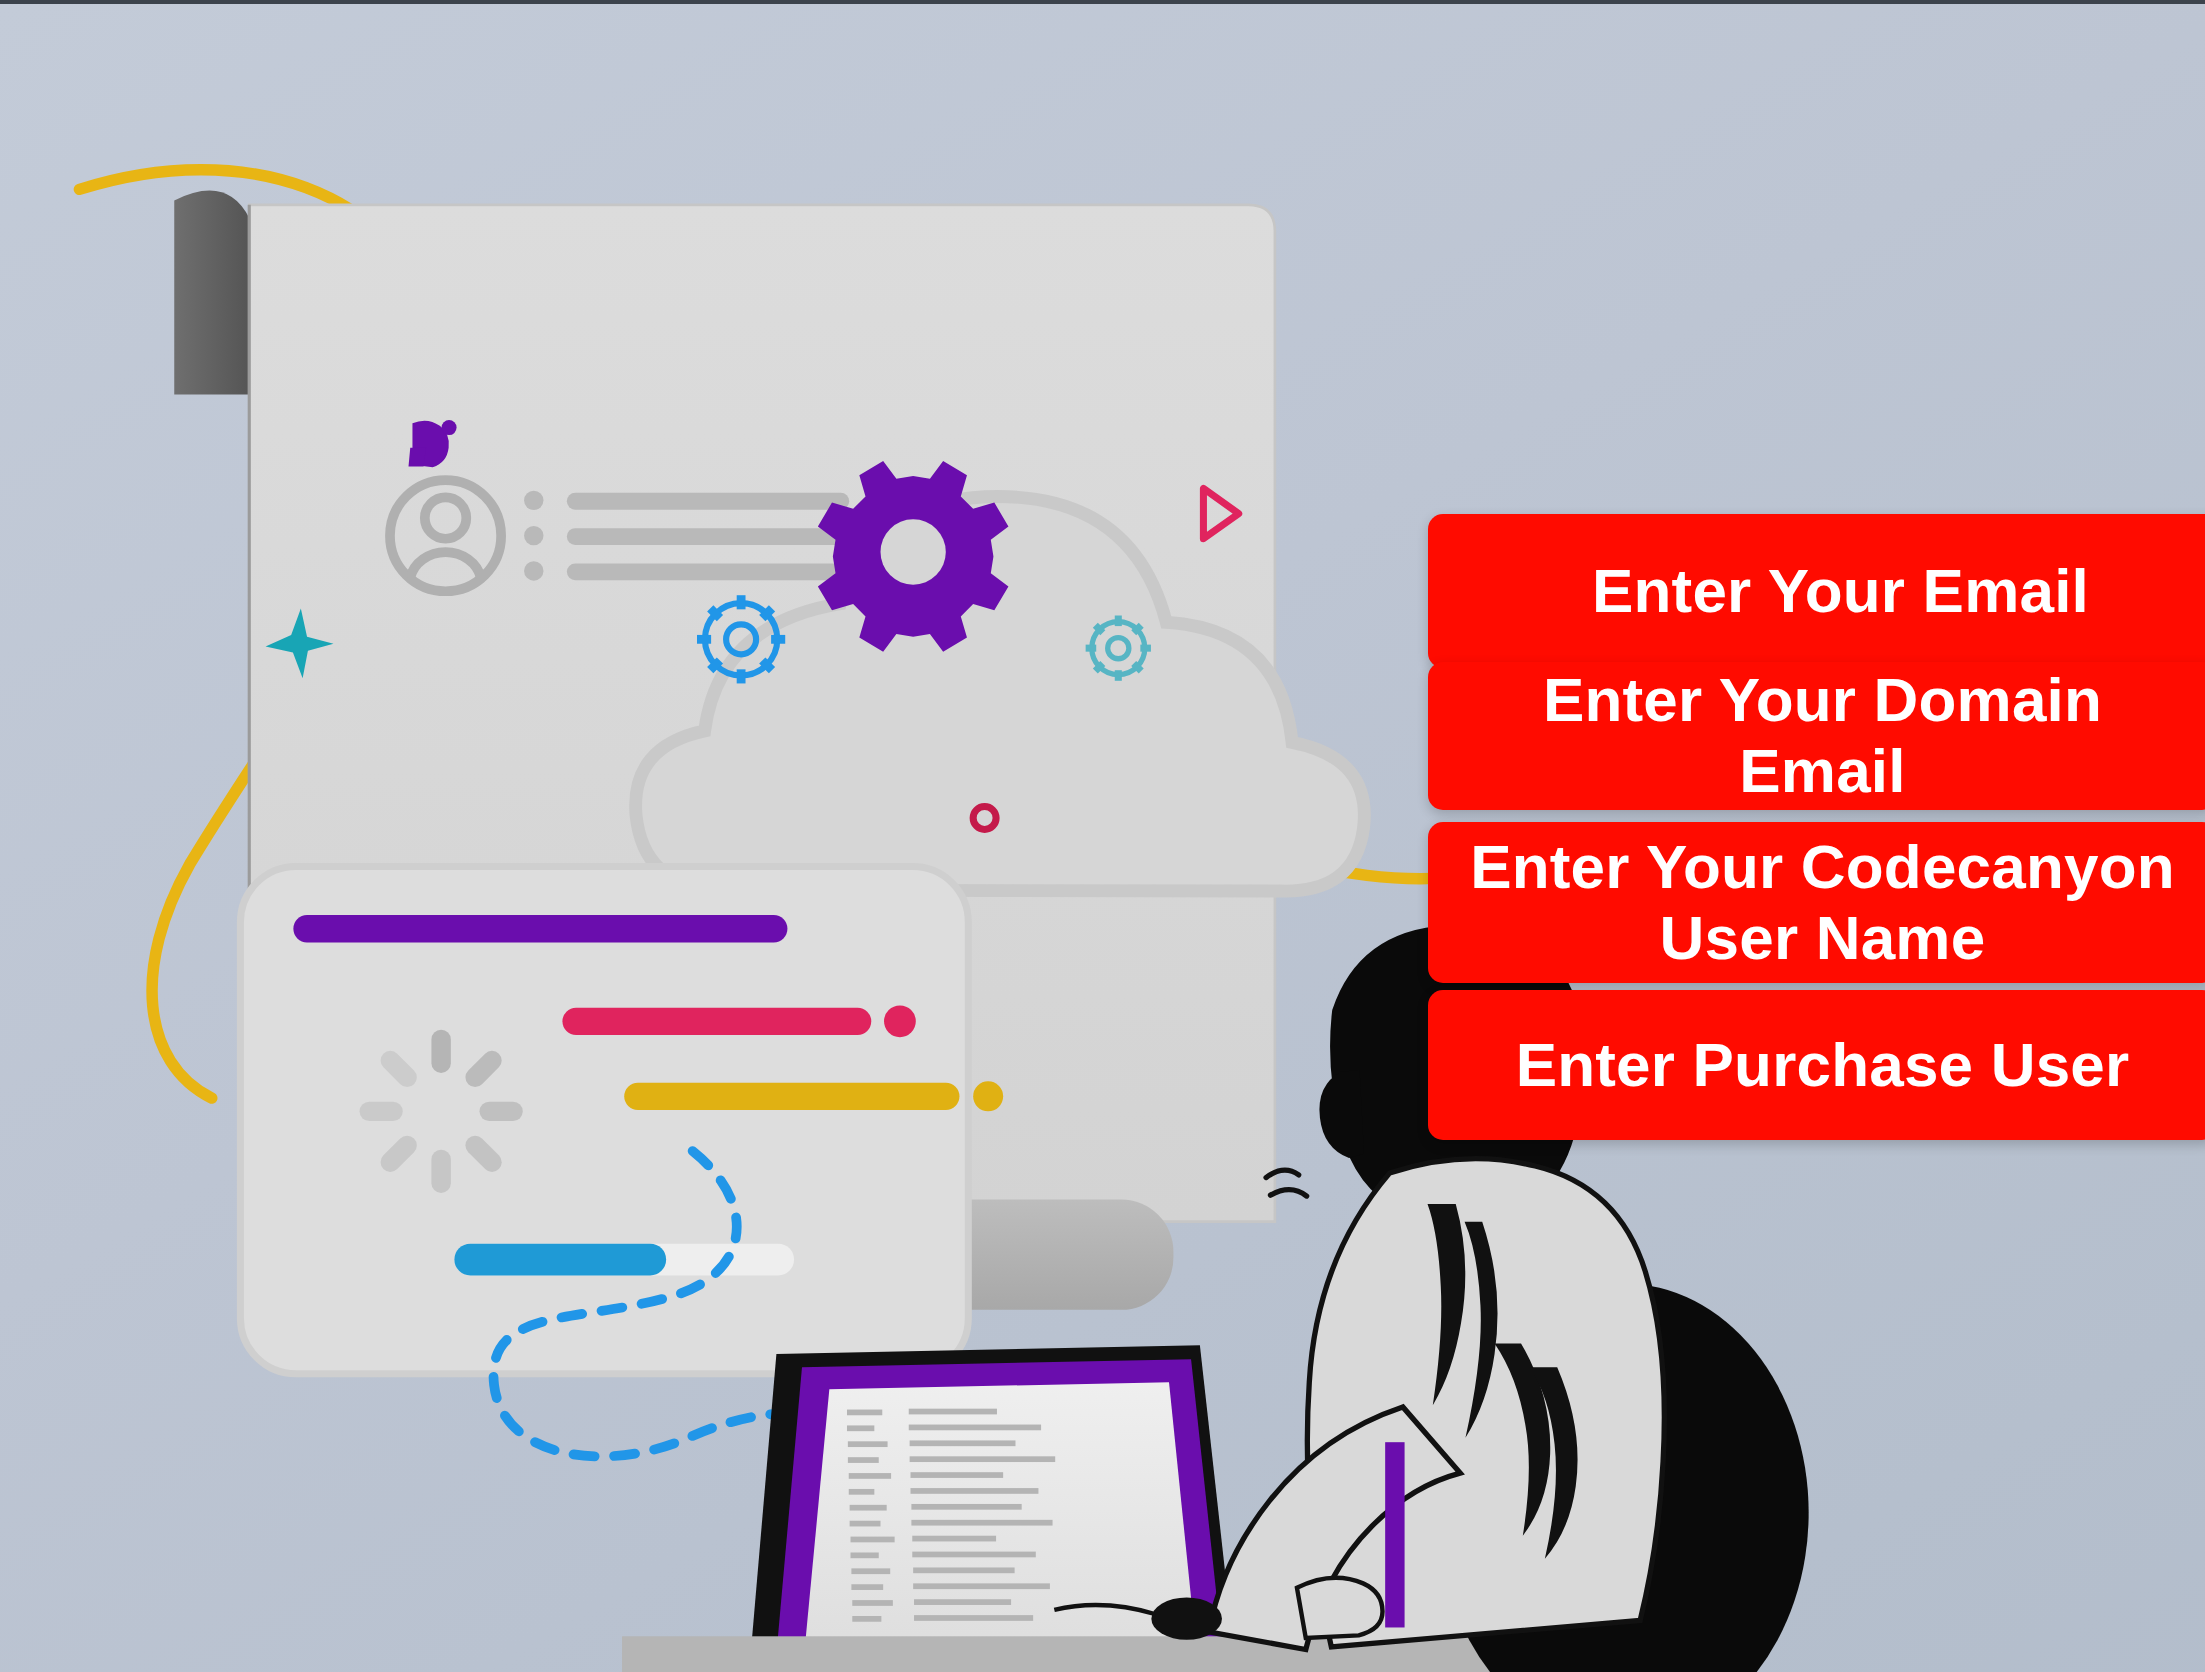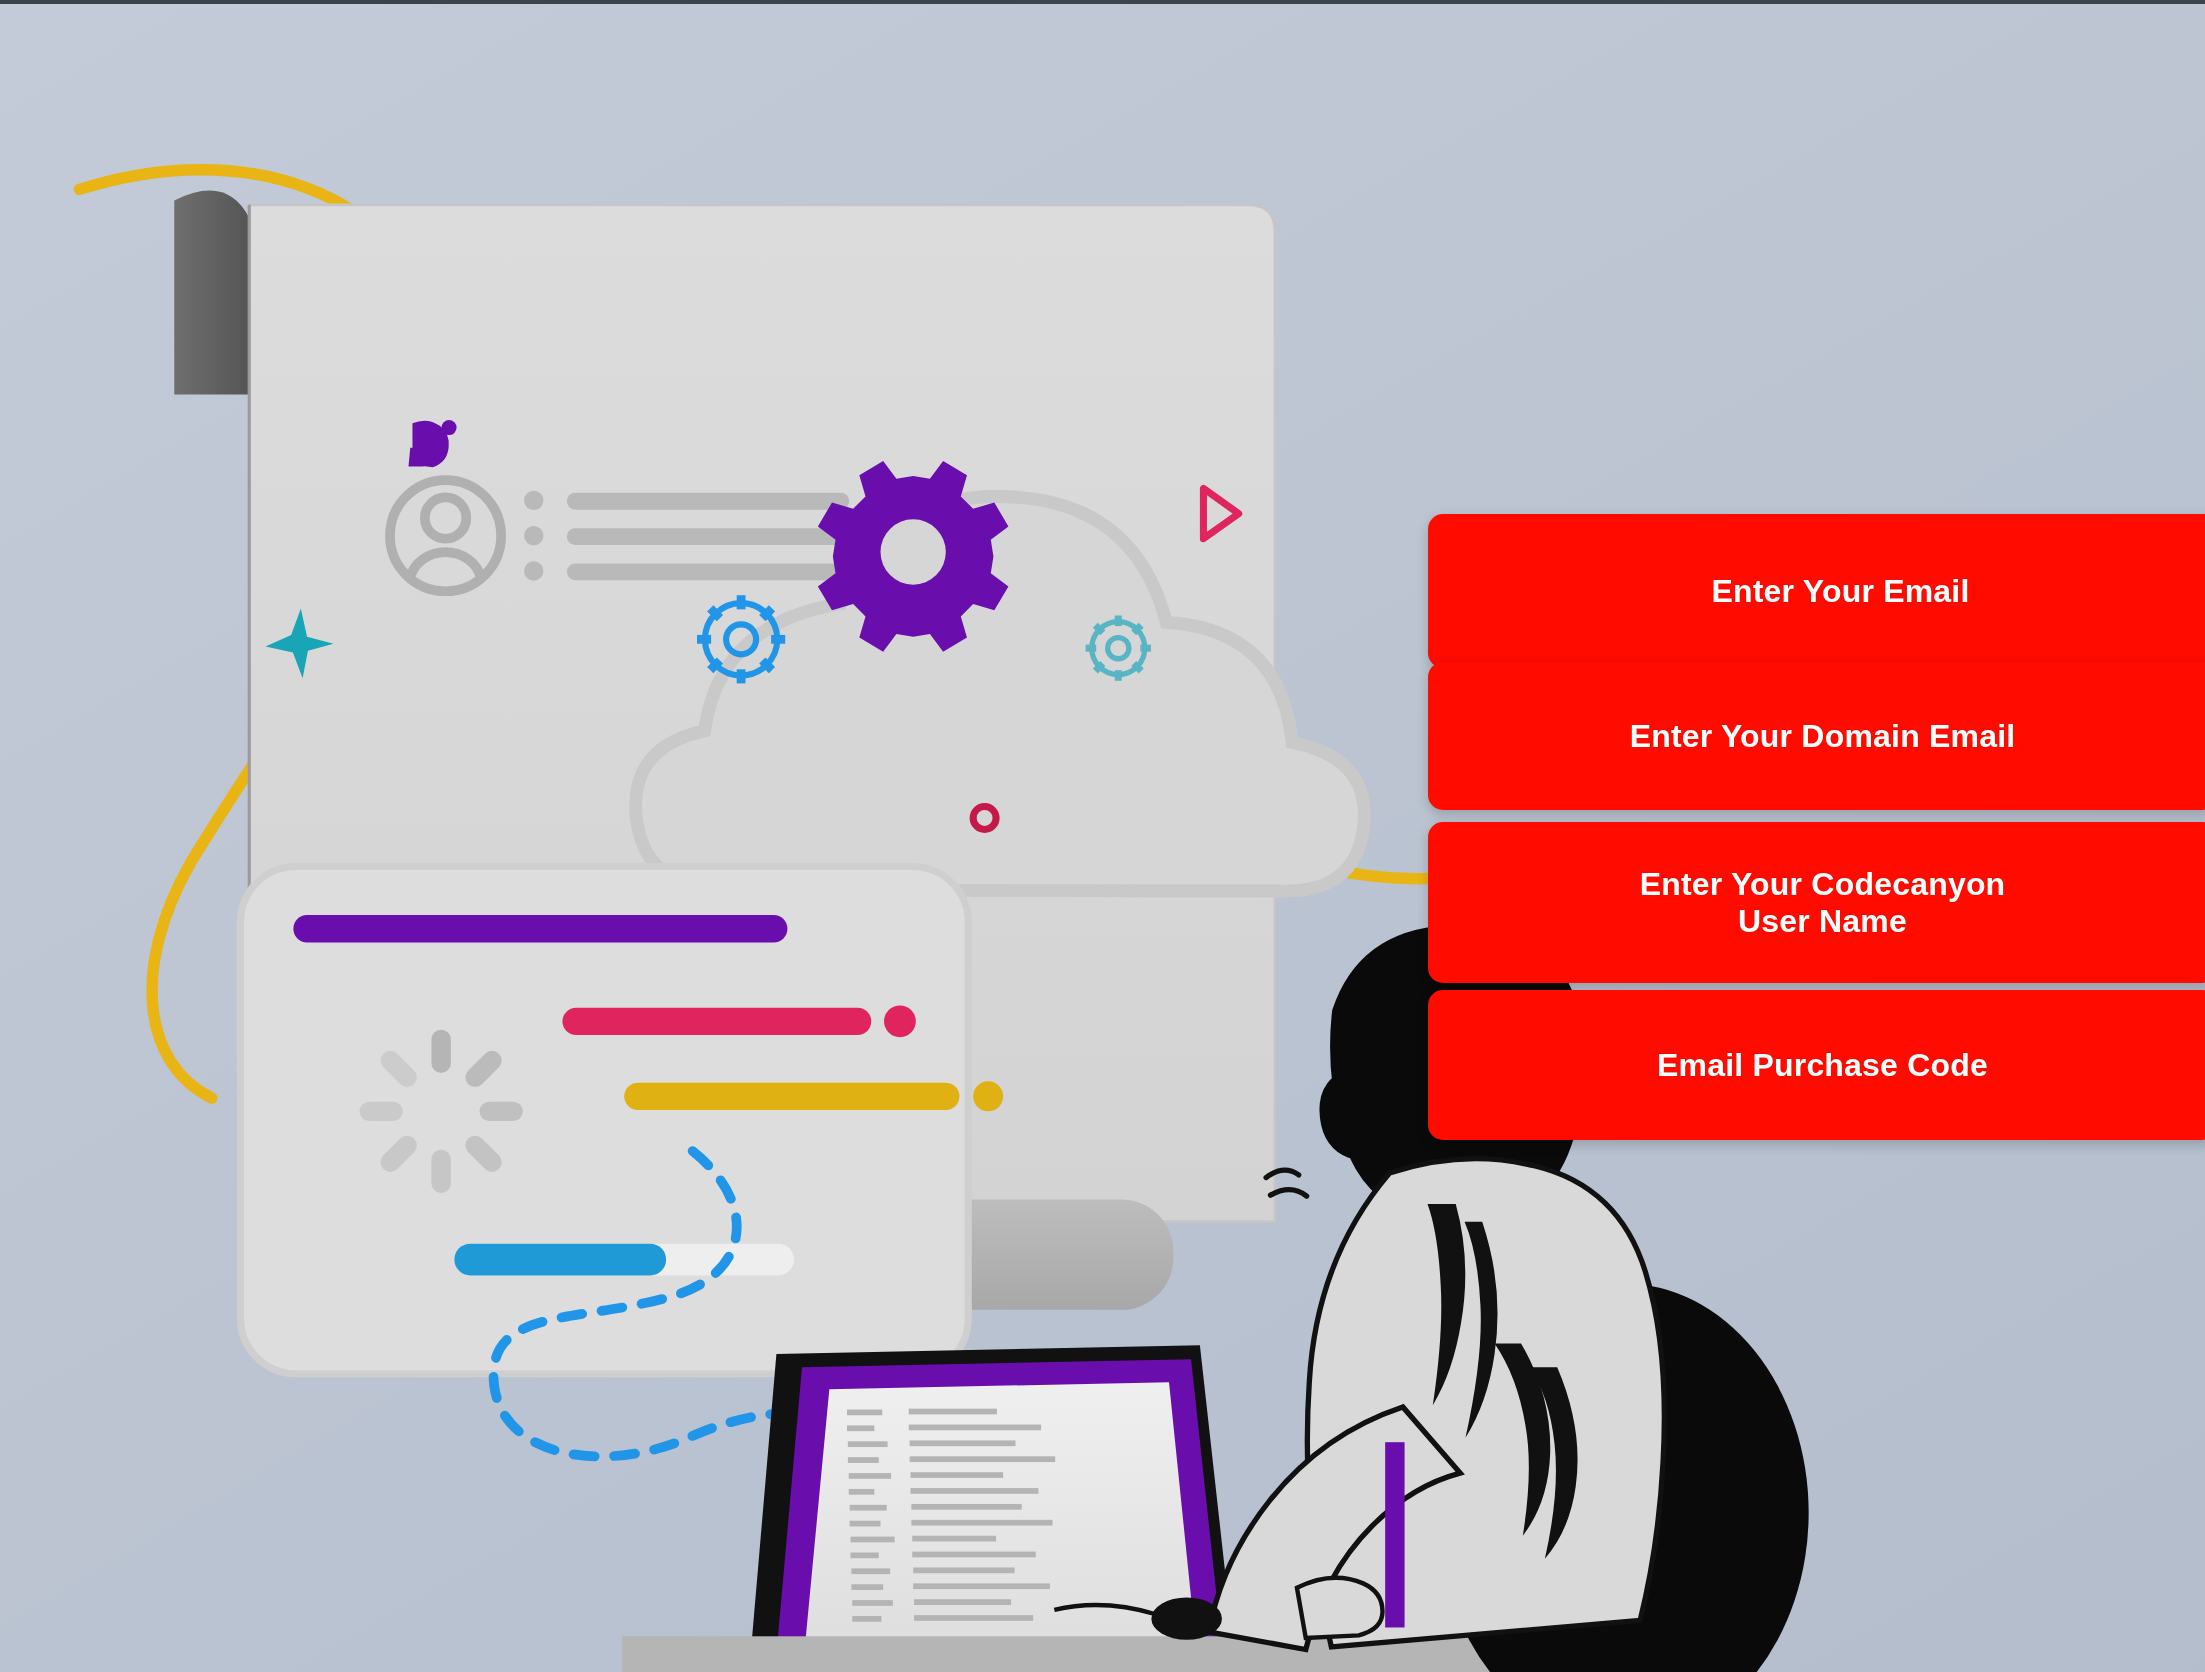--- a/index.html
+++ b/index.html
@@ -34,21 +34,21 @@
   .callout {
     position: absolute;
     background: #ff0b00;
     border-radius: 15px;
     display: flex; align-items: center; justify-content: center;
     box-shadow: 0 4.4px 11.5px rgba(0,0,0,0.18);
   }
   .callout-text {
     color: #ffffff;
     font-weight: 700;
-    font-size: 32px;
+    font-size: 62px;
     line-height: 1.14;
     text-align: center;
     letter-spacing: 0.2px;
     white-space: pre-line;
     padding: 0 24px;
   }
 
   #callout-email   { left: 1428px; top: 514px; width: 825px; height: 154px; }
   #callout-domain  { left: 1428px; top: 662px; width: 789px; height: 148px; }
   #callout-user    { left: 1428px; top: 822px; width: 789px; height: 161px; }
@@ -331,15 +331,15 @@
   <div class="callout-text">Enter Your Email</div>
 </div>
 <div class="callout" id="callout-domain">
   <div class="callout-text">Enter Your Domain Email</div>
 </div>
 <div class="callout" id="callout-user">
   <div class="callout-text">Enter Your Codecanyon
 User Name</div>
 </div>
 <div class="callout" id="callout-code">
-  <div class="callout-text">Email Purchase Code</div>
+  <div class="callout-text">Enter Purchase User</div>
 </div>
 
 
 </body></html>

